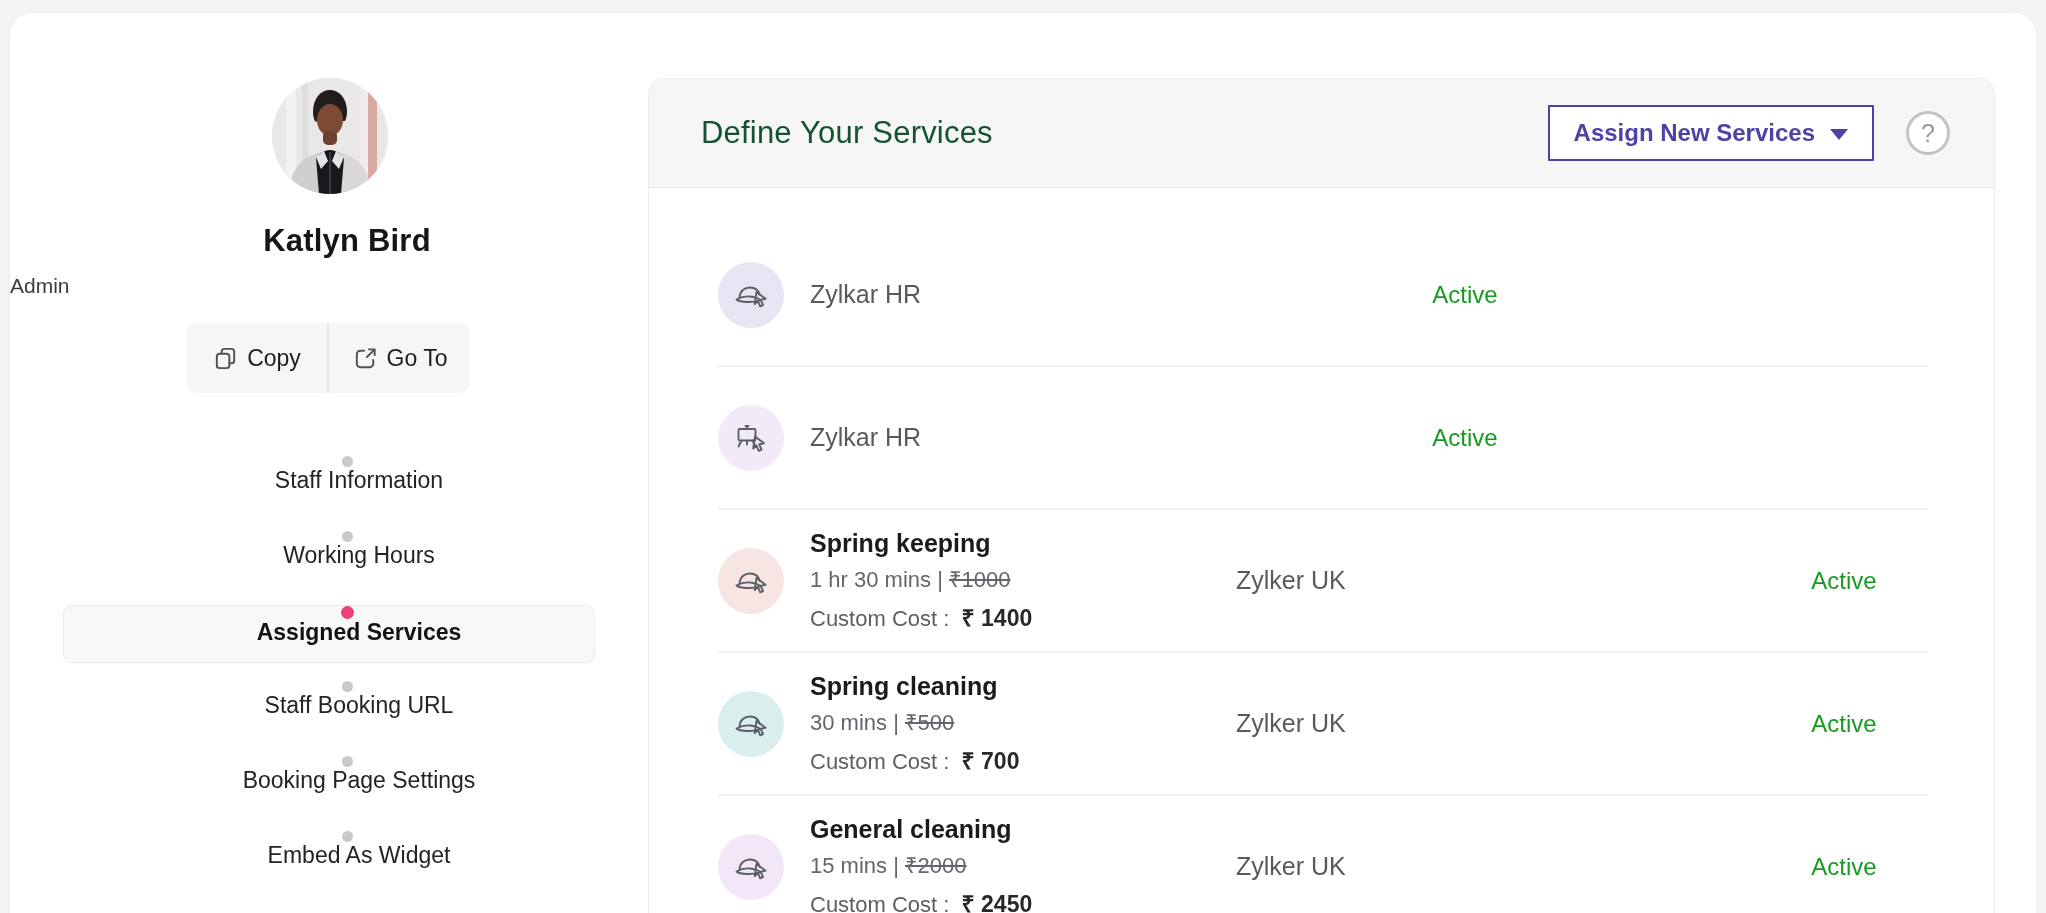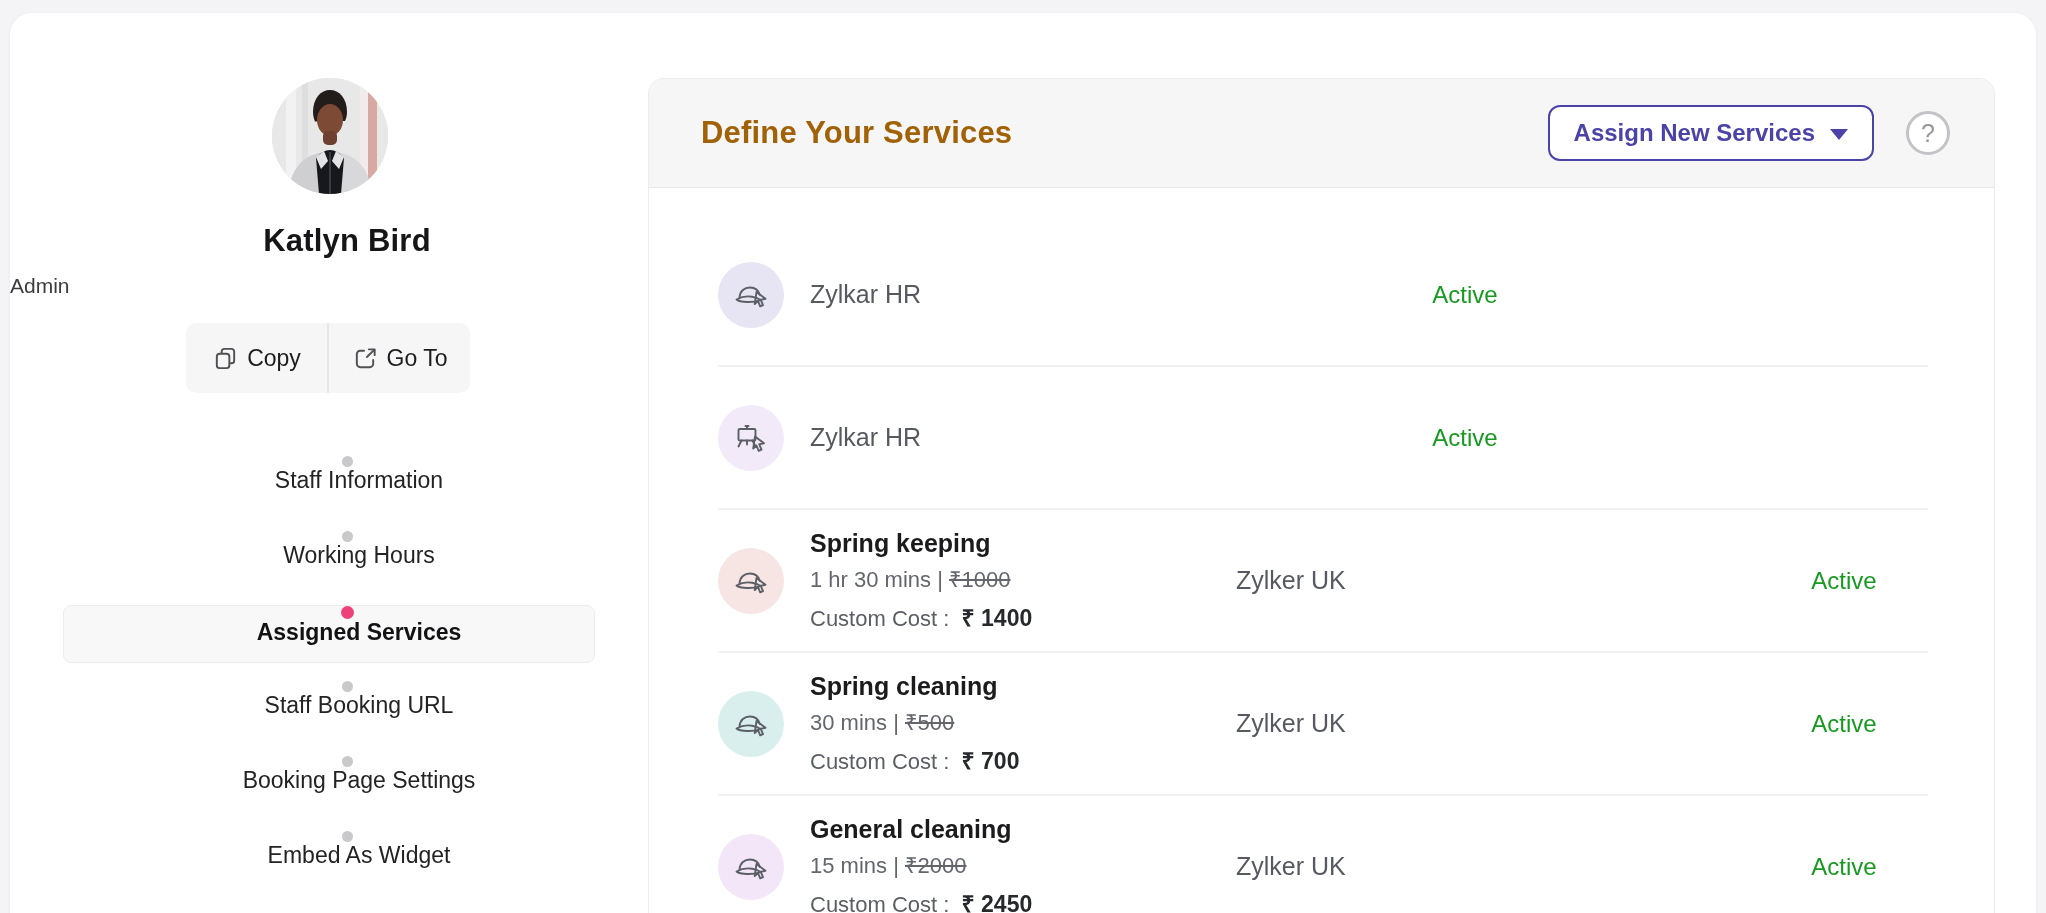--- a/index.html
+++ b/index.html
@@ -45,24 +45,24 @@
   
   .panel {
     position:absolute; left:638px; top:65px; width:1347px; height:865px;
     border:1px solid #ececee; border-bottom:none; border-radius:16px 16px 0 0;
     background:#ffffff;
   }
   .panel-header {
     height:109px; background:#f6f6f7; border-bottom:1px solid #e8e8ea;
     border-radius:15px 15px 0 0; display:flex; align-items:center; padding:0 44px 0 52px;
   }
-  .panel-title { font-size:31px; font-weight:700; color:#a16207; letter-spacing:.2px; }
+  .panel-title { font-size:31px; font-weight:400; color:#14532d; letter-spacing:.2px; }
   .header-right { margin-left:auto; display:flex; align-items:center; }
   .assign-btn {
-    height:56px; background:#ffffff; border:2px solid #4b43a7; border-radius:12px;
+    height:56px; background:#ffffff; border:2px solid #4b43a7; border-radius:1px;
     display:flex; align-items:center; gap:15px; padding:0 24px;
     font-size:24px; font-weight:700; color:#4b43a7; cursor:pointer;margin-left:40px;
   }
   .caret-down { width:0; height:0; border-left:9px solid transparent;
     border-right:9px solid transparent; border-top:11px solid #4b43a7; margin-top:3px; }
   .help-btn {
     width:44px; height:44px; border-radius:50%; border:3px solid #c3c3c7;
     color:#98989d; font-size:25px; font-weight:500; display:flex; align-items:center;
     justify-content:center; margin-left:32px; cursor:pointer; background:#fff;
   }

